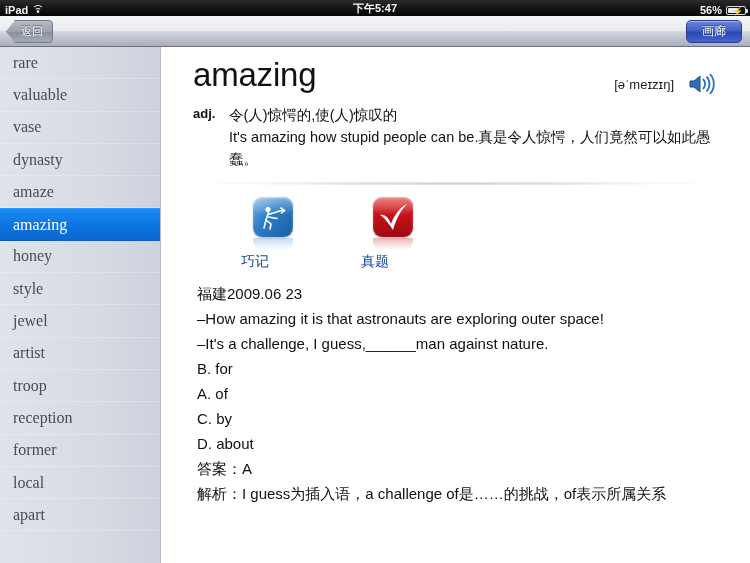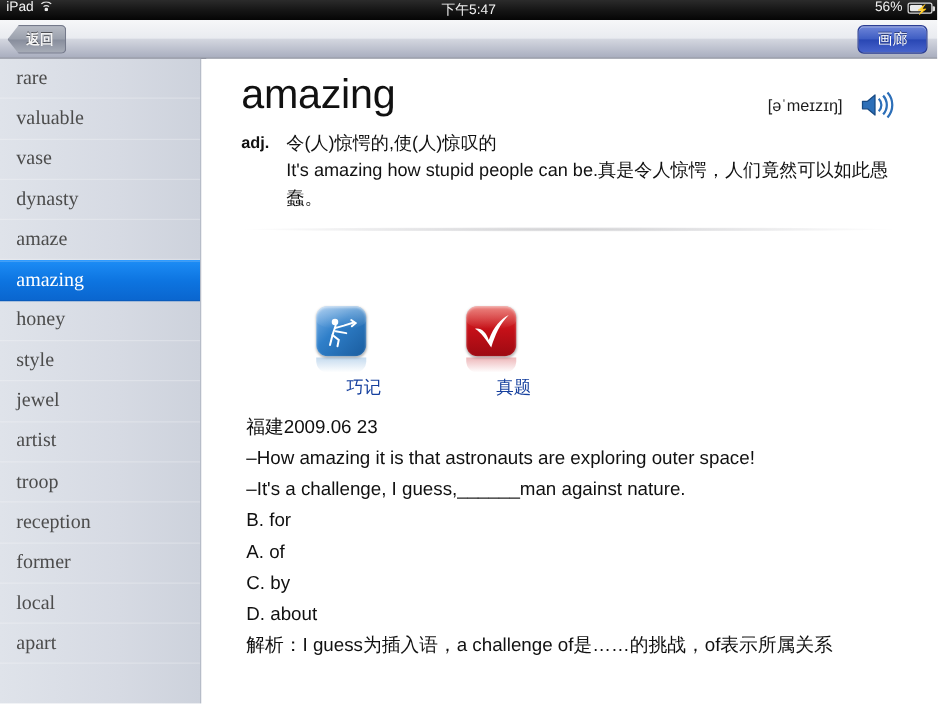--- a/index.html
+++ b/index.html
@@ -7,22 +7,22 @@
     width:750px; height:563px; overflow:hidden;
     font-family:"Liberation Sans", sans-serif;
     background:#ffffff;
   }
   #app { position:relative; width:750px; height:563px; overflow:hidden; background:#fff; }
 
   
   .statusbar{
     position:absolute; top:0; left:0; width:750px; height:16px;
     background:linear-gradient(to bottom,#2b2b2b 0%,#141414 55%,#050505 100%);
-    color:#f2f2f2; font-size:11px; font-weight:normal;
-    display:flex; align-items:flex-start;
+    color:#f2f2f2; font-size:11px; font-weight:bold;
+    display:flex; align-items:flex-end;
   }
   .sb-left{ display:flex; align-items:center; gap:4px; padding-left:5px; }
   .sb-center{ position:absolute; left:0; right:0; text-align:center; font-size:11px; }
   .sb-right{ position:absolute; right:4px; display:flex; align-items:center; gap:4px; }
   .wifi{ width:12px; height:10px; position:relative; display:inline-block; }
   .wifi i{ position:absolute; left:50%; transform:translateX(-50%);
            border:1.5px solid #e8e8e8; border-bottom-color:transparent;
            border-left-color:transparent; border-right-color:transparent;
            border-radius:50%; }
   .wifi i:nth-child(1){ width:12px; height:12px; top:0; }
@@ -41,21 +41,21 @@
   .toolbar{
     position:absolute; top:16px; left:0; width:750px; height:31px;
     background:linear-gradient(to bottom,#f6f7f9 0%,#e9ebf0 48%,#d3d6df 52%,#a9aebf 100%);
     border-bottom:1px solid #6d7283;
     display:flex; align-items:center;
   }
   .backbtn{
     position:absolute; left:6px; top:4px; height:23px;
     padding:0 9px 0 14px;
     display:flex; align-items:center; justify-content:center;
-    font-size:11px; color:#f4f4f4; font-weight:bold;
+    font-size:11px; color:#f4f4f4; font-weight:normal;
     text-shadow:0 -1px 0 rgba(0,0,0,.55);
     background:linear-gradient(to bottom,#b7bbc4 0%,#9aa0ac 50%,#878d9c 51%,#a7acb7 100%);
     border:1px solid #74798a; border-radius:4px;
     clip-path: polygon(0% 50%, 9px 0%, 100% 0%, 100% 100%, 9px 100%);
   }
   .tb-right{ position:absolute; right:8px; top:4px; display:flex; gap:9px;flex-direction:column; }
   .tb-btn{
     height:23px; min-width:56px; padding:0 10px;
     display:flex; align-items:center; justify-content:center;
     font-size:12px; color:#fff; text-shadow:0 -1px 0 rgba(0,0,0,.5);
@@ -104,21 +104,21 @@
   .defbody{ line-height:22px; }
   .defbody .cn{ display:block; }
 
   .divider{
     margin:12px 32px 0 28px; height:3px;
     background:radial-gradient(ellipse 50% 100% at 50% 50%,#d2d2d4 0%,#e4e4e6 45%,#ffffff 100%);
     border-radius:50%;
   }
 
   .icons{ margin:12px 0 0 0; display:flex; gap:56px; padding-left:76px; }
-  .iconcell{ width:64px; text-align:right;margin-top:48px; }
+  .iconcell{ width:64px; text-align:left; }
   .sq{ width:40px; height:40px; margin:0 auto; border-radius:9px; position:relative; }
   .sq.blue{
     background:linear-gradient(135deg,#7fb4e8 0%,#2f7fc9 42%,#1a5c9e 100%);
     box-shadow:inset 0 1px 2px rgba(255,255,255,.6), 0 1px 2px rgba(0,0,0,.3);
   }
   .sq.red{
     background:linear-gradient(to bottom,#e03b34 0%,#c41018 48%,#9d0a12 100%);
     box-shadow:inset 0 1px 2px rgba(255,255,255,.45), 0 1px 2px rgba(0,0,0,.3);
   }
   .sq:after{
@@ -279,17 +279,18 @@
     </div>
 
     <div class="exam">
       <div class="ln">福建2009.06 23</div>
       <div class="ln">–How amazing it is that astronauts are exploring outer space!</div>
       <div class="ln">–It's a challenge, I guess,______man against nature.</div>
       <div class="opt">B. for</div>
       <div class="opt">A. of</div>
       <div class="opt">C. by</div>
       <div class="opt">D. about</div>
+      <div>答案：A</div>
       <div>解析：I guess为插入语，a challenge of是……的挑战，of表示所属关系</div>
     </div>
 
   </div>
 </div>
 
 </body></html>

